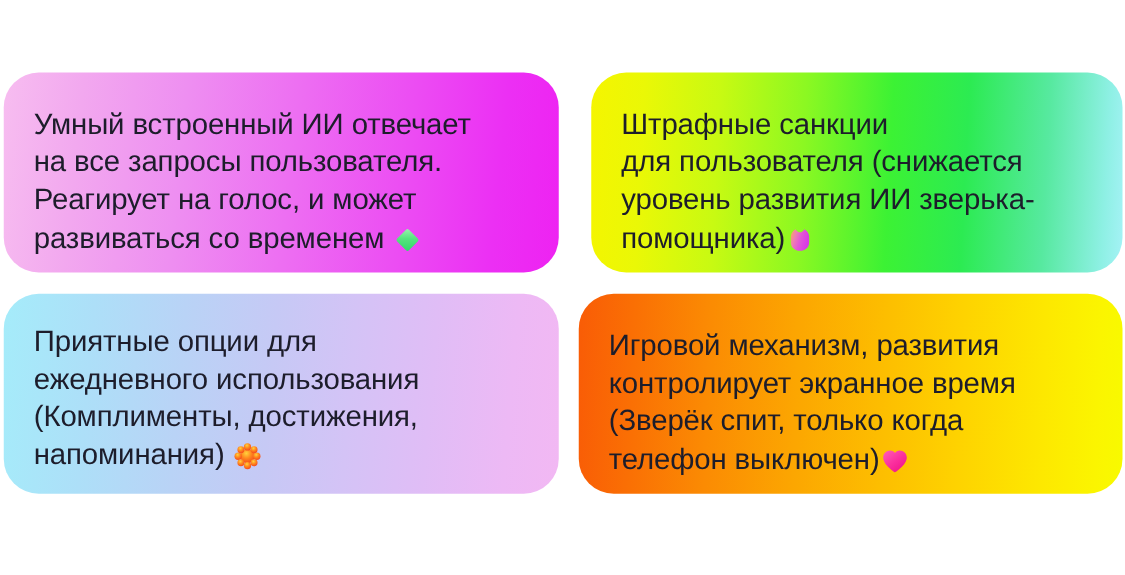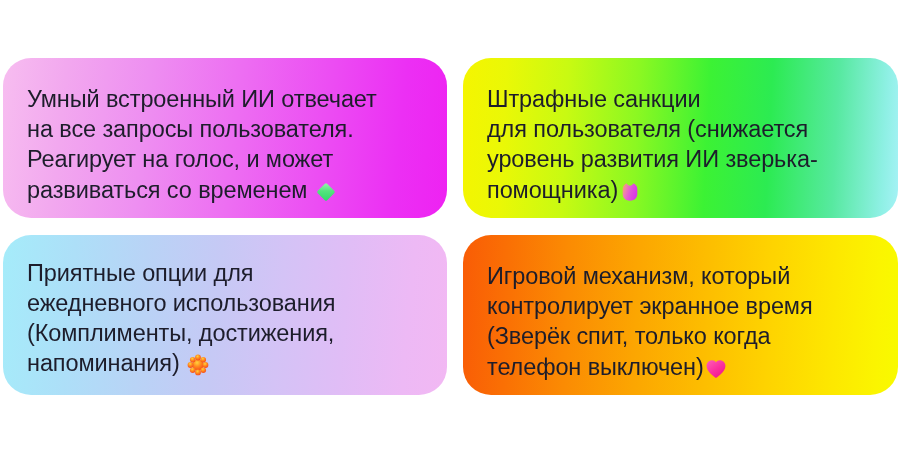--- a/index.html
+++ b/index.html
@@ -67,20 +67,21 @@
     background: linear-gradient(93deg,
       #f5f500 0%,
       #eaf806 10%,
       #c8fa12 24%,
       #8bf822 40%,
       #3cf234 56%,
       #2ceb52 70%,
       #57e9a0 85%,
       #8ef0e4 96%,
       #a5f2f6 100%);
+    margin-left: 10px;
   }
 
   .card-options {
     background: linear-gradient(95deg,
       #a5ecfa 0%,
       #addff8 16%,
       #b9d3f6 32%,
       #c6c9f5 48%,
       #d4c3f6 62%,
       #e0bdf6 76%,
@@ -173,21 +174,21 @@
                 <circle cx="29.2" cy="18" r="4.4"></circle>
                 <circle cx="10.1" cy="10.1" r="4.2"></circle>
                 <circle cx="25.9" cy="10.1" r="4.2"></circle>
                 <circle cx="10.1" cy="25.9" r="4.2"></circle>
                 <circle cx="25.9" cy="25.9" r="4.2"></circle>
               </g>
             </svg></span></p>
     </div>
 
     <div class="card card-game">
-      <p class="card-text"><span>Игровой механизм, который
+      <p class="card-text"><span>Игровой механизм, развития
 контролирует экранное время
 (Зверёк спит, только когда
 телефон выключен)</span><span class="emoji"><svg viewBox="0 0 36 36" xmlns="http://www.w3.org/2000/svg">
               <defs>
                 <linearGradient id="ghrt" x1="0" y1="0" x2="0.8" y2="1">
                   <stop offset="0%" stop-color="#ff5fb8"></stop>
                   <stop offset="55%" stop-color="#fb2f9e"></stop>
                   <stop offset="100%" stop-color="#ef1489"></stop>
                 </linearGradient>
               </defs>

